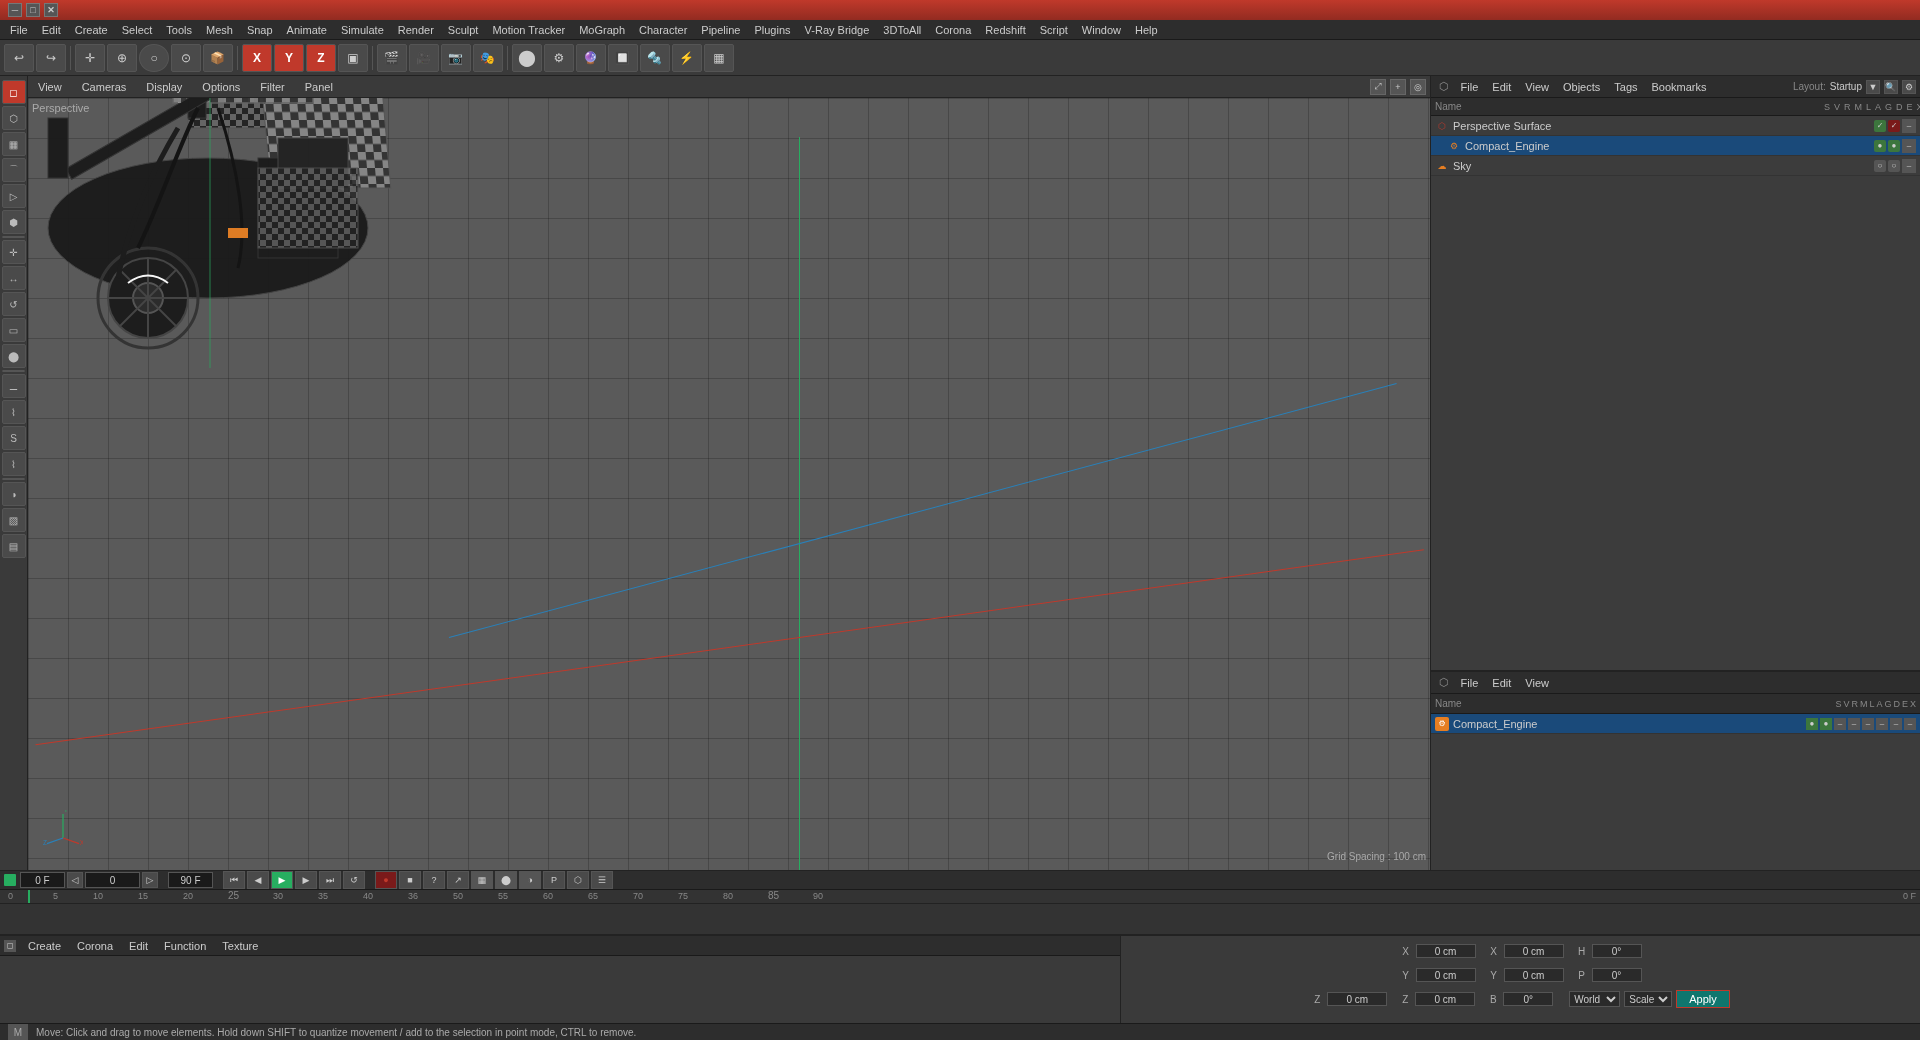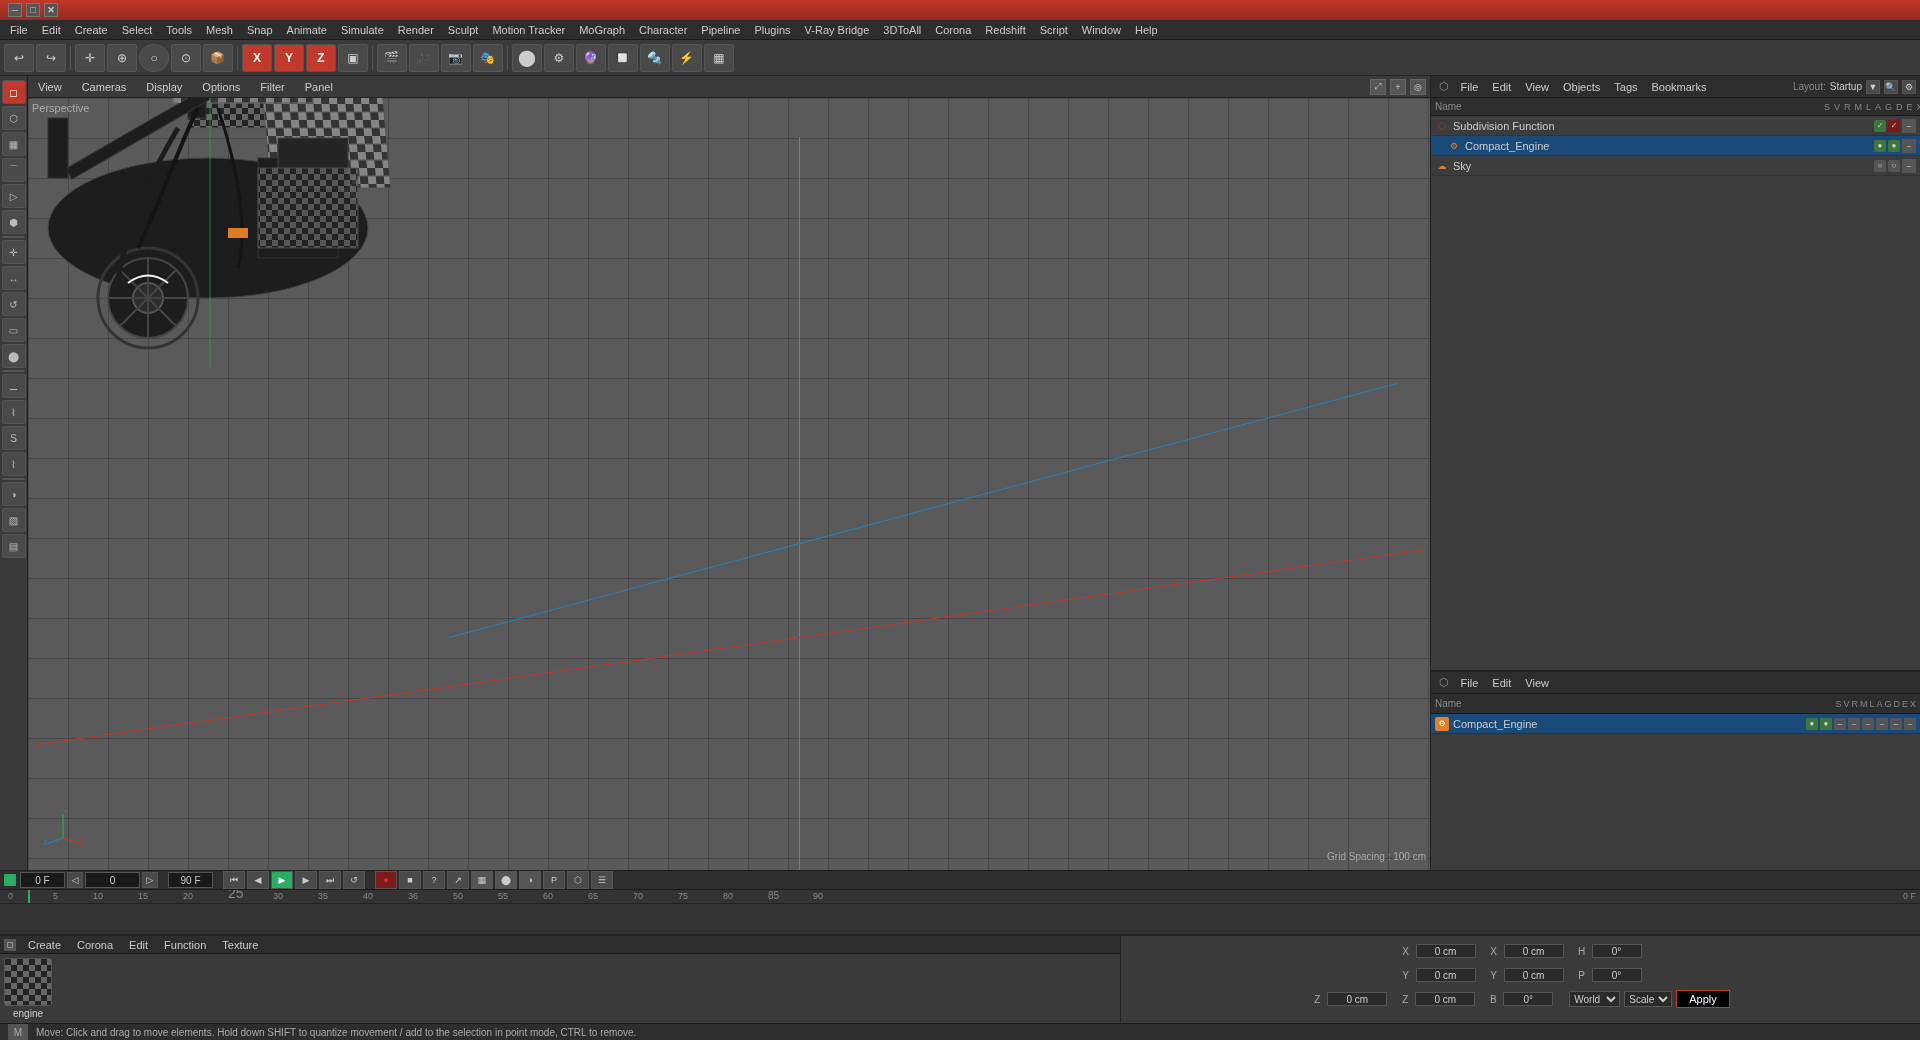--- a/index.html
+++ b/index.html
@@ -691,21 +691,21 @@
         <span>D</span>
         <span>E</span>
         <span>X</span>
       </div>
     </div>
 
     <div id="object-list" style="height:100px; overflow-y:auto;">
 
       <div class="obj-row">
         <div class="obj-icon" style="color:#c0392b;">⬡</div>
-        <span class="obj-name">Subdivision Function</span>
+        <span class="obj-name">Perspective Surface</span>
         <div class="obj-controls">
           <div class="obj-ctrl-dot dot-green">✓</div>
           <div class="obj-ctrl-dot dot-red">✓</div>
           <div style="width:14px;height:14px;background:#555;display:flex;align-items:center;justify-content:center;font-size:8px;">–</div>
         </div>
       </div>
 
       <div class="obj-row selected">
         <div style="width:12px;"></div>
         <div class="obj-icon" style="color:#e67e22;">⚙</div>
@@ -805,21 +805,21 @@
     <div class="tl-btn">☰</div>
   </div>
 
   <div id="timeline-ruler" style="height:18px;background:#333;border-bottom:1px solid #222;position:relative;display:flex;align-items:flex-end;padding-bottom:2px;overflow:hidden;">
     <div id="active-frame" style="position:absolute;left:28px;top:0;width:2px;height:100%;background:#27ae60;"></div>
     <div style="position:absolute;left:8px;font-size:9px;color:#888;">0</div>
     <div style="position:absolute;left:53px;font-size:9px;color:#888;">5</div>
     <div style="position:absolute;left:93px;font-size:9px;color:#888;">10</div>
     <div style="position:absolute;left:138px;font-size:9px;color:#888;">15</div>
     <div style="position:absolute;left:183px;font-size:9px;color:#888;">20</div>
-    <div style="position:absolute;left:228px;font-size:14px;color:#888;">25</div>
+    <div style="position:absolute;left:228px;font-size:10px;color:#888;">25</div>
     <div style="position:absolute;left:273px;font-size:9px;color:#888;">30</div>
     <div style="position:absolute;left:318px;font-size:9px;color:#888;margin-top:8px;">35</div>
     <div style="position:absolute;left:363px;font-size:9px;color:#888;">40</div>
     <div style="position:absolute;left:408px;font-size:9px;color:#888;">36</div>
     <div style="position:absolute;left:453px;font-size:9px;color:#888;">50</div>
     <div style="position:absolute;left:498px;font-size:9px;color:#888;">55</div>
     <div style="position:absolute;left:543px;font-size:9px;color:#888;">60</div>
     <div style="position:absolute;left:588px;font-size:9px;color:#888;">65</div>
     <div style="position:absolute;left:633px;font-size:9px;color:#888;">70</div>
     <div style="position:absolute;left:678px;font-size:9px;color:#888;text-align:center;">75</div>
@@ -836,28 +836,20 @@
 
     <div id="material-editor" style="flex:1; height:88px;">
       <div id="material-header">
         <div style="width:12px;height:12px;background:#555;display:flex;align-items:center;justify-content:center;font-size:8px;margin-right:2px;">◻</div>
         <span class="mat-menu">Create</span>
         <span class="mat-menu">Corona</span>
         <span class="mat-menu">Edit</span>
         <span class="mat-menu">Function</span>
         <span class="mat-menu">Texture</span>
       </div>
-      <div id="material-content">
-        <div style="display:flex;flex-direction:column;align-items:center;">
-          <div class="material-thumb">
-            <div class="material-thumb-checker"></div>
-          </div>
-          <div class="material-label">engine</div>
-        </div>
-      </div>
     </div>
 
     <div id="coords-bar" style="width:800px; height:88px; background:#3a3a3a; border-top:1px solid #222; border-left:1px solid #222; flex-direction:column; padding:4px 8px; gap:2px;">
 
       <div style="display:flex; align-items:center; gap:4px; height:22px;">
         <span class="coord-label">X</span>
         <input class="coord-input" type="text" value="0 cm" style="">
         <span class="coord-label" style="margin-left:8px;">X</span>
         <input class="coord-input" type="text" value="0 cm" style="">
         <span class="coord-label" style="margin-left:8px;">H</span>
@@ -879,21 +871,21 @@
         <span class="coord-label" style="margin-left:8px;">B</span>
         <input class="coord-input" type="text" value="0°" style="width: 50px;">
         <div style="margin-left:12px;display:flex;gap:4px;align-items:center;">
           <select style="height:16px;background:#2a2a2a;border:1px solid #555;color:#ccc;font-size:10px;">
             <option>World</option>
             <option>Object</option>
           </select>
           <select style="height:16px;background:#2a2a2a;border:1px solid #555;color:#ccc;font-size:10px;">
             <option>Scale</option>
           </select>
-          <button class="coord-btn orange" style="background:#000000;border:1px solid #c0392b;color:white;font-size:11px;padding:2px 12px;cursor:pointer;height:18px;">Apply</button>
+          <button class="coord-btn orange" style="background:#0f766e;border:1px solid #c0392b;color:white;font-size:11px;padding:2px 12px;cursor:pointer;height:18px;">Apply</button>
         </div>
       </div>
     </div>
   </div>
 
   <div id="status-bar">
     <div style="width:20px;height:16px;background:#555;margin-right:8px;display:flex;align-items:center;justify-content:center;font-size:10px;cursor:pointer;">M</div>
     <span>Move: Click and drag to move elements. Hold down SHIFT to quantize movement / add to the selection in point mode, CTRL to remove.</span>
   </div>
 </div>

